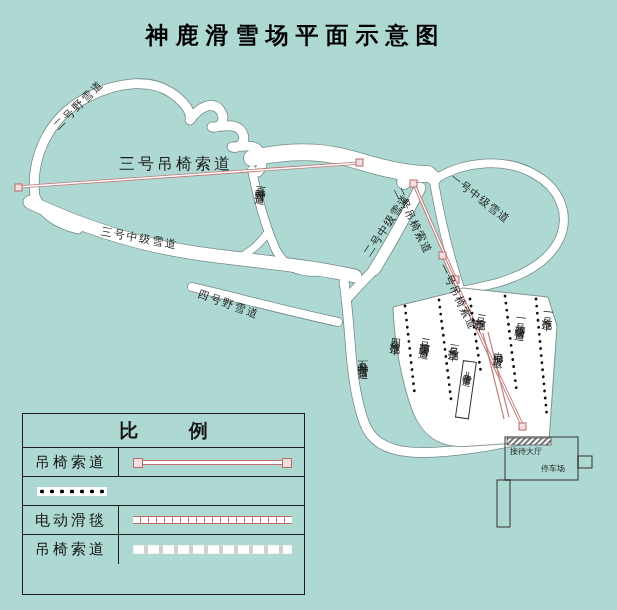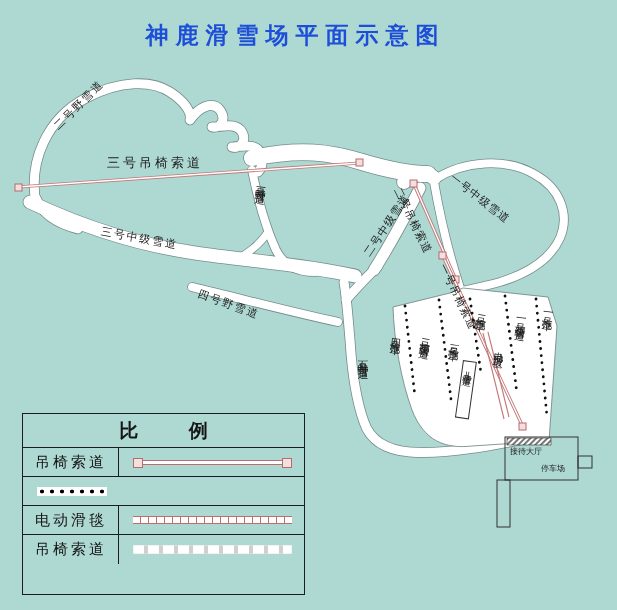--- a/index.html
+++ b/index.html
@@ -6,21 +6,21 @@
   body{
     width:617px;height:610px;position:relative;overflow:hidden;
     background:#aed8d2;
     font-family:"DejaVu Serif","Liberation Serif",serif;
     color:#151515;
   }
   #stage{position:absolute;left:0;top:0;width:617px;height:610px;}
   #map-svg{position:absolute;left:0;top:0;}
   .page-title{
     position:absolute;left:0;top:20px;width:591px;text-align:center;
-    font-size:23px;font-weight:700;letter-spacing:7px;color:#1d4ed8;
+    font-size:23px;font-weight:700;letter-spacing:7px;color:#000000;
   }
   .maplabel{
     position:absolute;white-space:nowrap;font-size:11px;letter-spacing:1px;
     color:#1a1a1a;transform-origin:0 0;line-height:1;
   }
   .vert{writing-mode:vertical-rl;text-orientation:upright;letter-spacing:2px;}
   .boxed{border:1px solid #333;background:#fff;padding:2px 1px;}
   .tiny{font-size:8px;letter-spacing:0;}
   
   .legend{
@@ -154,21 +154,21 @@
       <rect x="505" y="437" width="73" height="43"></rect>
       <rect x="578" y="456" width="14" height="12"></rect>
       <rect x="497" y="480" width="13" height="47"></rect>
       <rect x="507" y="438" width="44" height="7" fill="url(#hatch)" stroke-width="0.6"></rect>
     </g>
   </svg>
 
   <div class="page-title">神鹿滑雪场平面示意图</div>
 
   <div class="maplabel" style="left:52px;top:124px;transform:rotate(-45deg);letter-spacing:2px;">二号野雪道</div>
-  <div class="maplabel" style="left:107px;top:156px;font-size:13px;letter-spacing:3px;">三号吊椅索道</div>
+  <div class="maplabel" style="left:119px;top:156px;font-size:16px;letter-spacing:3px;">三号吊椅索道</div>
   <div class="maplabel vert" style="left:256px;top:177px;height:95px;transform:rotate(6deg);">三号野雪道</div>
   <div class="maplabel" style="left:102px;top:226px;transform:rotate(10deg);letter-spacing:2px;">三号中级雪道</div>
   <div class="maplabel" style="left:200px;top:288px;transform:rotate(20deg);letter-spacing:2px;">四号野雪道</div>
   <div class="maplabel vert" style="left:357px;top:352px;height:74px;">五号野雪道</div>
   <div class="maplabel" style="left:362px;top:252px;transform:rotate(-56deg);letter-spacing:1px;">二号中级雪道</div>
   <div class="maplabel" style="left:402px;top:186px;transform:rotate(64deg);letter-spacing:1px;">二号吊椅索道</div>
   <div class="maplabel" style="left:455px;top:172px;transform:rotate(38deg);letter-spacing:1px;">一号中级雪道</div>
   <div class="maplabel" style="left:447px;top:262px;transform:rotate(64deg);letter-spacing:1px;">一号吊椅索道</div>
   <div class="maplabel vert" style="left:392px;top:330px;height:54px;transform:rotate(6deg);font-size:10.5px;">四号拖牵</div>
   <div class="maplabel vert" style="left:422px;top:330px;height:78px;transform:rotate(8deg);font-size:10.5px;">二号初级雪道</div>

